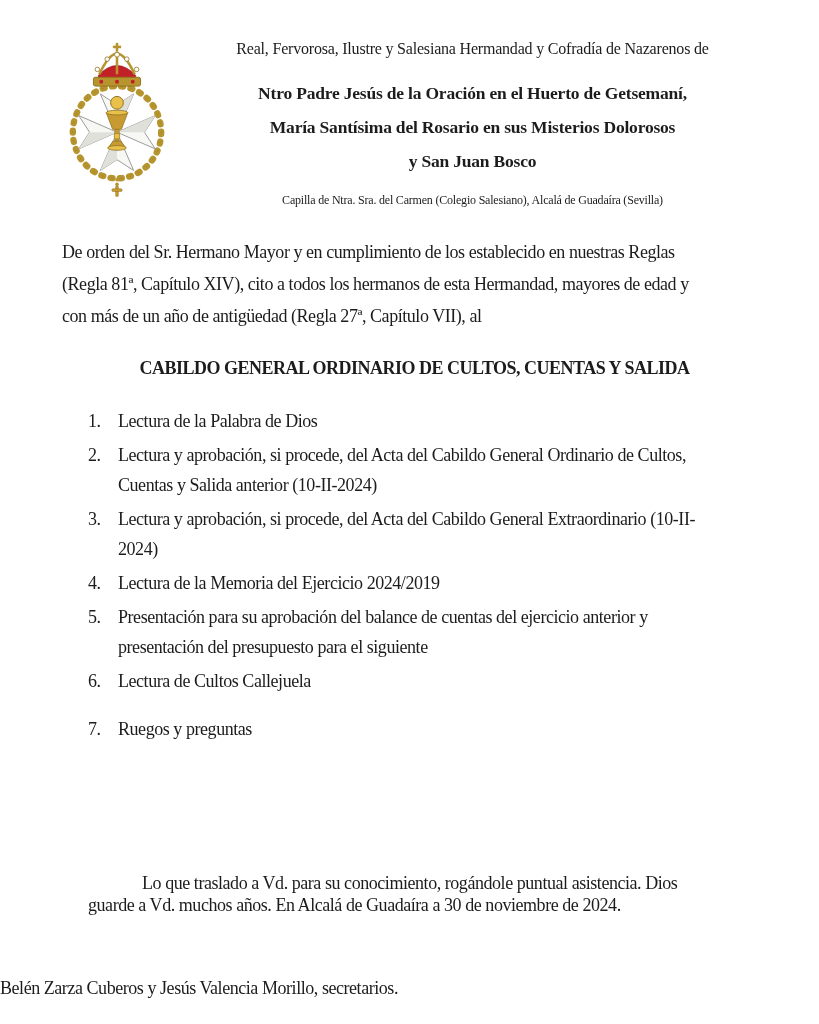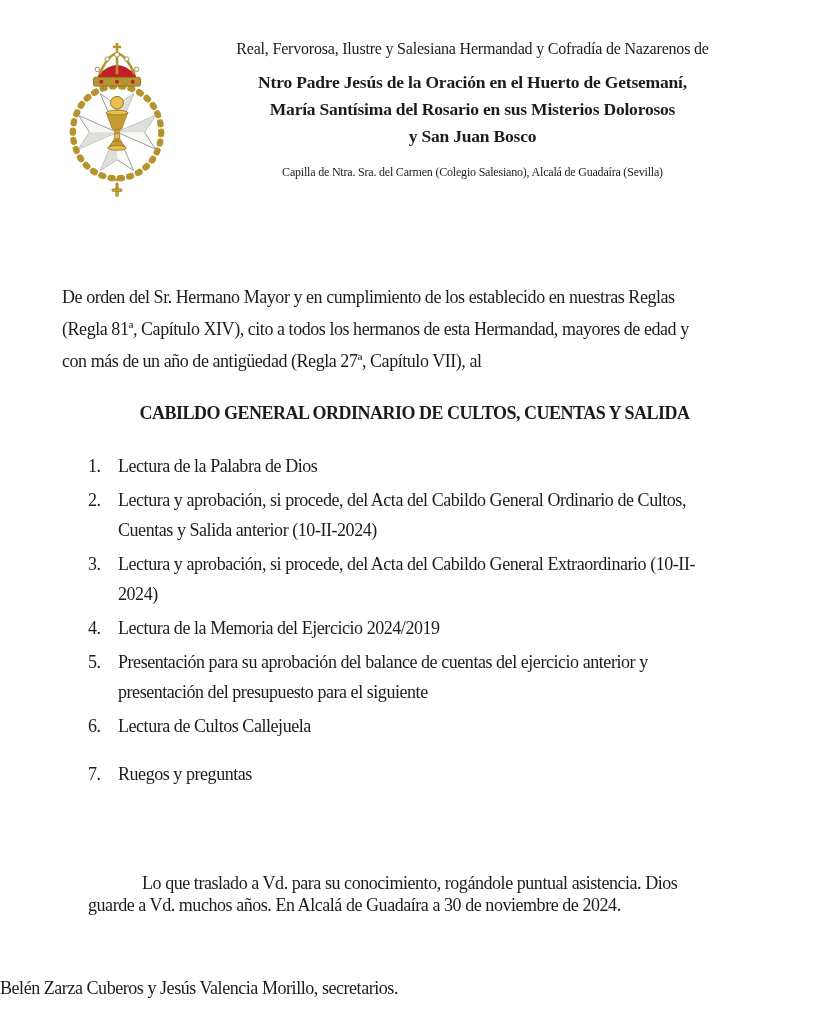--- a/index.html
+++ b/index.html
@@ -29,48 +29,48 @@
     margin-top: 2px;
   }
   .header-text {
     flex: 1;
     text-align: center;
     padding-top: 4px;
   }
   .header-line1 {
     font-size: 16px;
     letter-spacing: -0.2px;
-    margin-bottom: 11px;
+    margin-bottom: 18px;
     white-space: pre-line;
   }
   .header-title {
     font-weight: bold;
     font-size: 17.5px;
-    line-height: 27px;
+    line-height: 34px;
     letter-spacing: -0.2px;
     white-space: pre-line;
   }
   .header-subtitle {
     margin-top: 15px;
     font-size: 12px;
     letter-spacing: -0.2px;
     white-space: pre-line;
   }
 
   
   .content {
     padding: 0 52px 0 62px;
     font-size: 18px;
     letter-spacing: -0.45px;
   }
   .paragraph {
     line-height: 32px;
     white-space: pre-line;
   }
-  .p1 { margin-top: 80px; }
+  .p1 { margin-top: 28px; }
   .main-heading {
     text-align: center;
     font-weight: bold;
     font-size: 18px;
     letter-spacing: -0.5px;
     margin: 26px 0 27px 0;
   }
   .agenda {
     list-style: none;
     margin-top: 16px;

